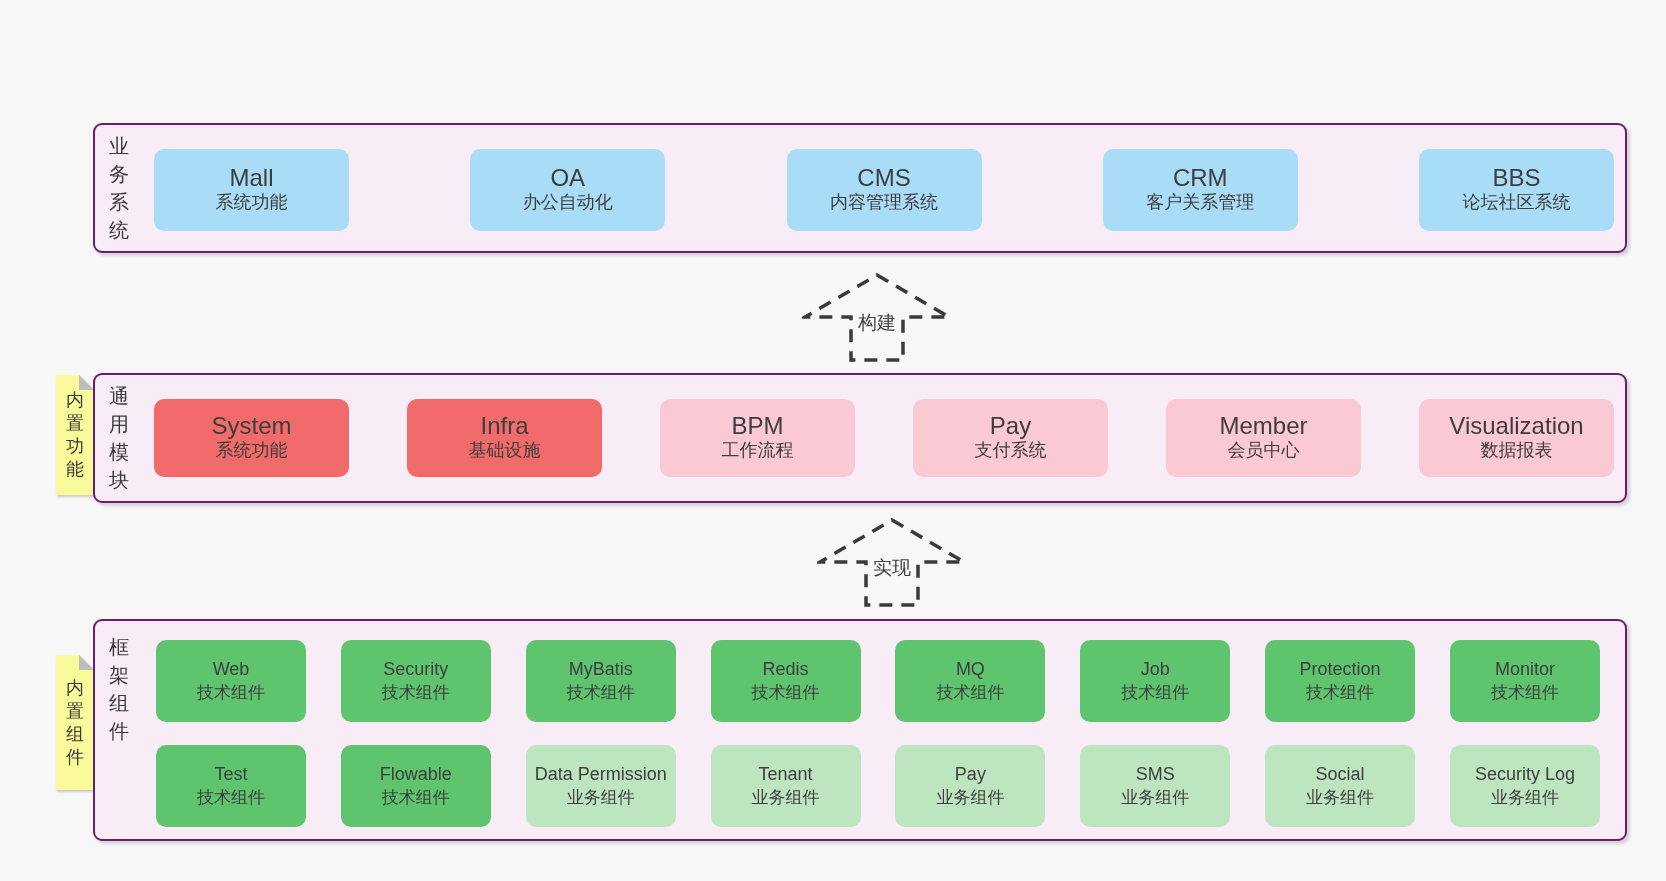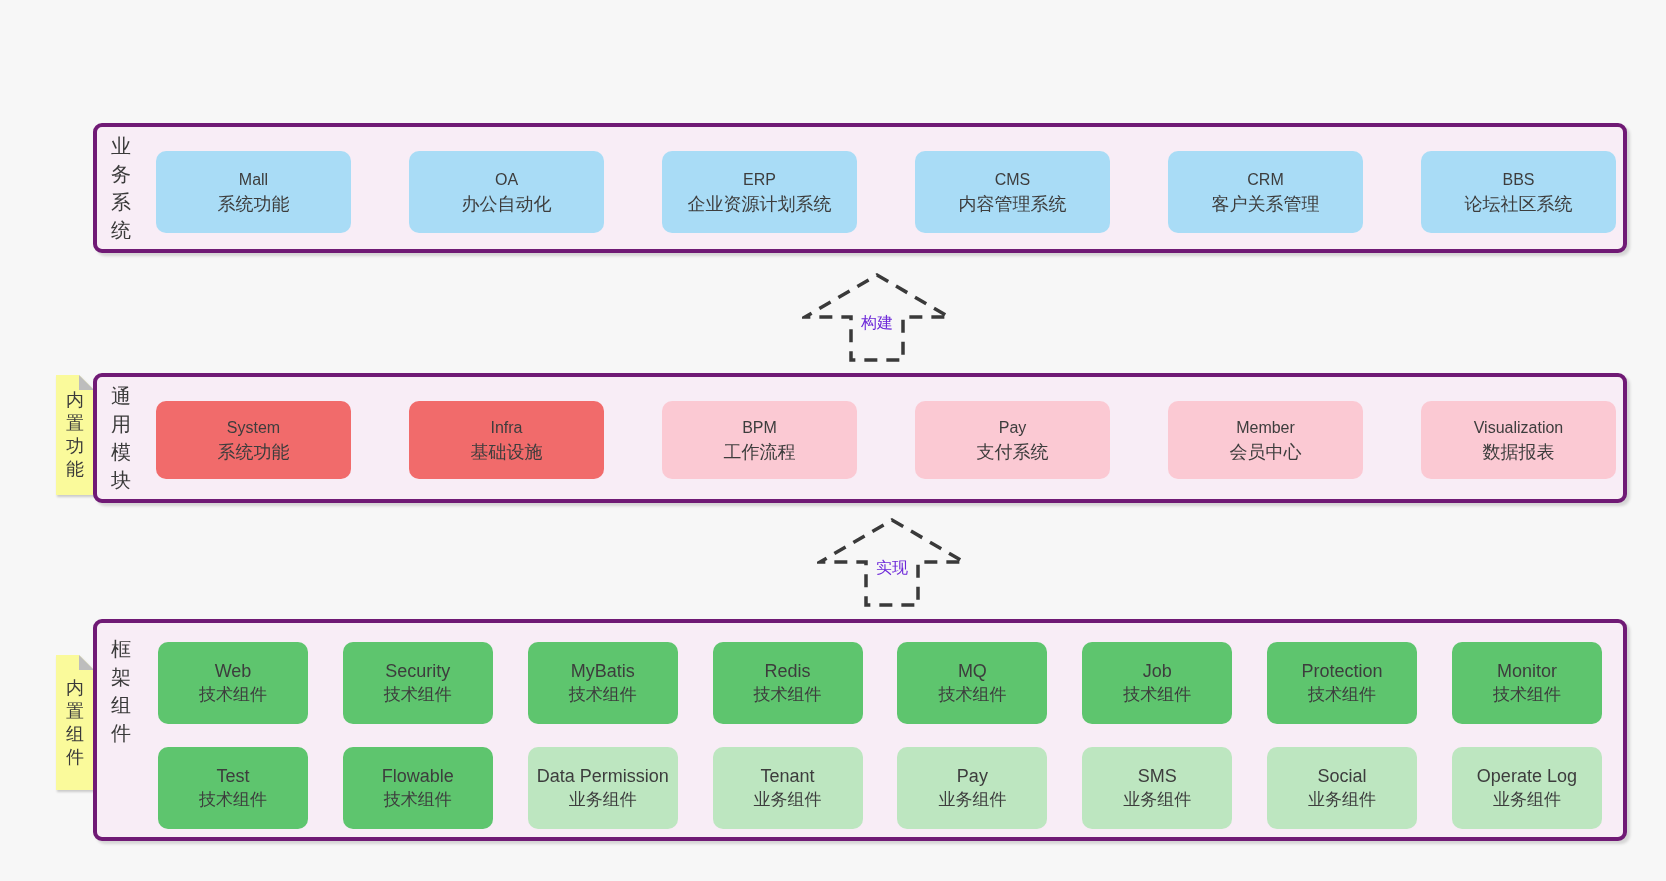--- a/index.html
+++ b/index.html
@@ -1,21 +1,21 @@
 <!DOCTYPE html>
 <html><head>
 <meta charset="utf-8">
 <style>
   html,body{margin:0;padding:0;background:#f7f7f7;}
   .canvas{position:relative;width:1666px;height:881px;background:#f7f7f7;
           font-family:"Liberation Sans","DejaVu Sans",sans-serif;overflow:hidden;}
 
   
   .panel{position:absolute;left:93px;width:1534px;box-sizing:border-box;
-         background:#f8edf6;border:4px solid #701a75;border-radius:9px;
+         background:#f8edf6;border:2px solid #701a75;border-radius:9px;
          box-shadow:3px 3px 3px rgba(0,0,0,0.14);}
   #panel-business{top:123px;height:130px;}
   #panel-modules{top:373px;height:130px;}
   #panel-framework{top:619px;height:222px;}
 
   .panel-label{position:absolute;left:12px;width:24px;text-align:center;
                font-size:20px;line-height:28px;color:#3a3a3a;word-break:break-all;}
   .panel-label.v-center{top:50%;transform:translateY(-50%);}
   .panel-label.v-top{top:12px;}
 
@@ -27,21 +27,21 @@
   #panel-modules .box-row{top:24px;}
   .row1{top:19px;}
   .row2{top:124px;}
 
   .node{border-radius:10px;display:flex;flex-direction:column;align-items:center;
         justify-content:center;text-align:center;color:#3d3d3d;box-sizing:border-box;padding:2px;}
   .wide .node{width:195px;}
   #panel-business .node{height:82px;}
   #panel-modules .node{height:78px;}
   .narrow .node{width:150px;height:82px;}
-  .node .en{font-size:16px;line-height:25px;}
+  .node .en{font-size:24px;line-height:25px;}
   .node .zh{font-size:18px;line-height:25px;}
   .narrow .node .en{font-size:18px;line-height:24px;}
   .narrow .node .zh{font-size:17px;line-height:24px;}
 
   .blue{background:#a9dcf6;}
   .red{background:#f16b6b;align-items:center;}
   .pink{background:#fbc9d3;}
   .gdark{background:#5ec56e;}
   .glight{background:#bde6c0;}
 
@@ -55,41 +55,37 @@
         border-bottom:15px solid #bdbdbd;border-right:15px solid transparent;}
   .sticky-label{position:absolute;left:50%;top:50%;transform:translate(-50%,-50%);
                 width:20px;text-align:center;font-size:18px;line-height:23px;
                 color:#3a3a3a;word-break:break-all;}
 
   
   .arrow{position:absolute;width:150px;height:92px;}
   #arrow-build{left:802px;top:271px;}
   #arrow-implement{left:817px;top:516px;}
   .arrow-label{position:absolute;left:50%;top:57%;transform:translate(-50%,-50%);
-               background:#f7f7f7;padding:0 3px;font-size:16px;color:#6d28d9;white-space:nowrap;}
+               background:#f7f7f7;padding:0 3px;font-size:19px;color:#404040;white-space:nowrap;}
 </style>
 </head>
 <body>
 
 <div class="canvas">
 
   <section class="panel" id="panel-business">
     <div class="panel-label v-center">业务系统</div>
     <div class="box-row wide">
       <div class="node blue">
         <span class="en">Mall</span>
         <span class="zh">系统功能</span>
       </div>
       <div class="node blue">
         <span class="en">OA</span>
         <span class="zh">办公自动化</span>
-      </div>
-      <div class="node blue">
-        <span class="en">ERP</span>
-        <span class="zh">企业资源计划系统</span>
       </div>
       <div class="node blue">
         <span class="en">CMS</span>
         <span class="zh">内容管理系统</span>
       </div>
       <div class="node blue">
         <span class="en">CRM</span>
         <span class="zh">客户关系管理</span>
       </div>
       <div class="node blue">
@@ -212,19 +208,19 @@
       </div>
       <div class="node glight">
         <span class="en">SMS</span>
         <span class="zh">业务组件</span>
       </div>
       <div class="node glight">
         <span class="en">Social</span>
         <span class="zh">业务组件</span>
       </div>
       <div class="node glight">
-        <span class="en">Operate Log</span>
+        <span class="en">Security Log</span>
         <span class="zh">业务组件</span>
       </div>
     </div>
   </section>
 
 </div>
 
 </body></html>

